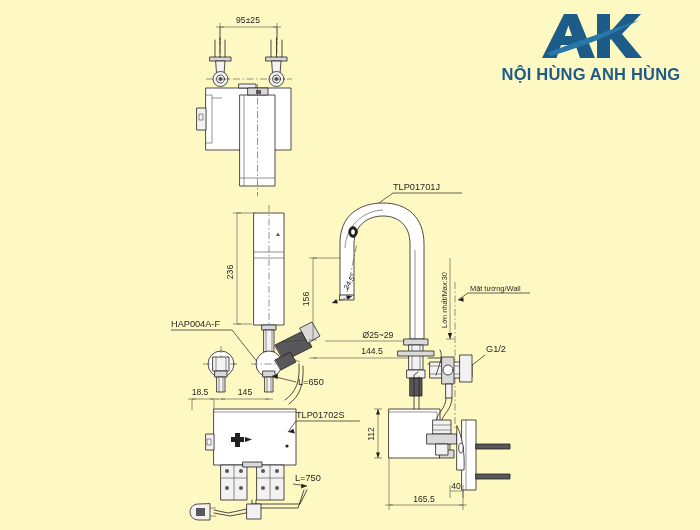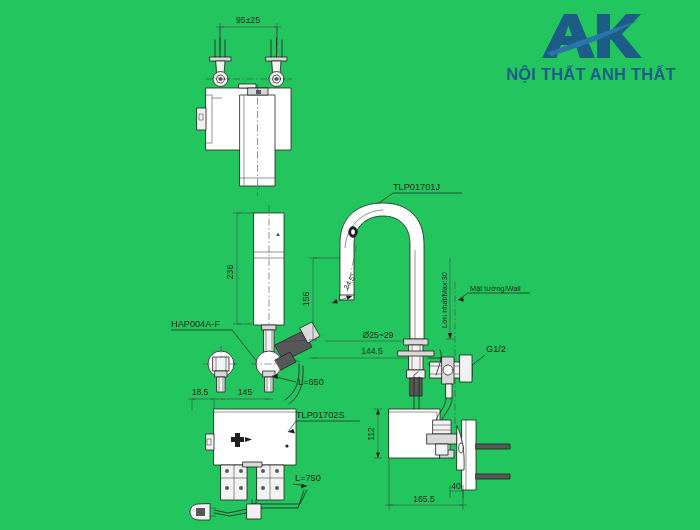--- a/index.html
+++ b/index.html
@@ -8,21 +8,21 @@
     padding: 0;
     background: #ffffff;
   }
   body {
     font-family: "Liberation Sans", sans-serif;
   }
   #page {
     position: relative;
     width: 700px;
     height: 530px;
-    background: #22c55e;
+    background: #fef9c3;
     overflow: hidden;
   }
   #drawing {
     position: absolute;
     left: 0;
     top: 0;
     width: 700px;
     height: 530px;
   }
   
@@ -420,16 +420,16 @@
     <svg id="brand-mark" width="120" height="52" viewBox="0 0 120 52">
 
       <path fill="#1d5c88" d="M33 2 L46 2 L64 46 L49 46 L44.5 33 L30 33 L25.5 46 L11 46 Z
                               M33.8 24 L41 24 L37.4 13.5 Z"></path>
 
       <path fill="#1d5c88" d="M66 2 L79 2 L79 20 L95 2 L110 2 L91 22 L111 46 L95 46 L80 27 L79 28 L79 46 L66 46 Z"></path>
 
       <path fill="#2877a8" d="M16 41 C 42 31, 78 18, 108 8 C 82 23, 48 36, 20 44 Z"></path>
       <path fill="#ffffff" d="M52 30 C 66 24, 84 16, 100 10 L101 12 C 84 19, 66 27, 53 32 Z" opacity="0.0"></path>
     </svg>
-    <div id="brand-name">NỘI THẤT ANH THẤT</div>
+    <div id="brand-name">NỘI HÙNG ANH HÙNG</div>
   </div>
 
 </div>
 
 </body></html>

